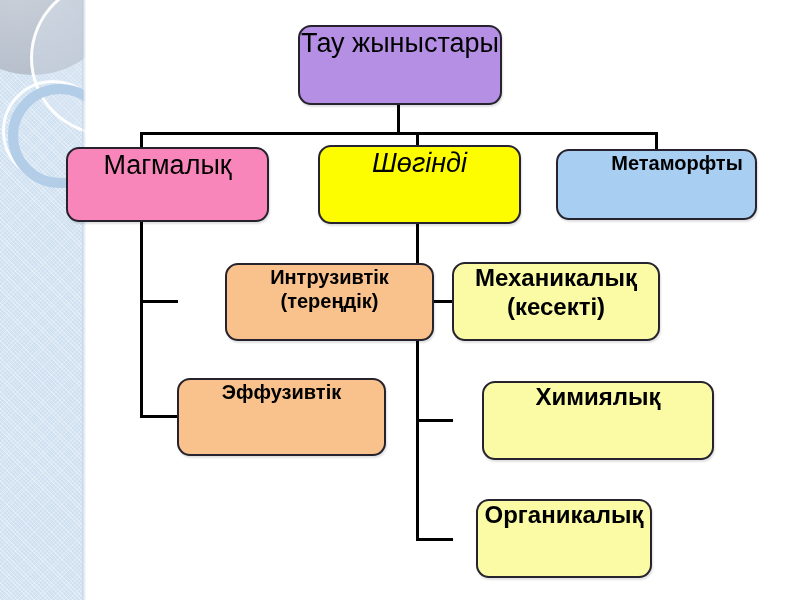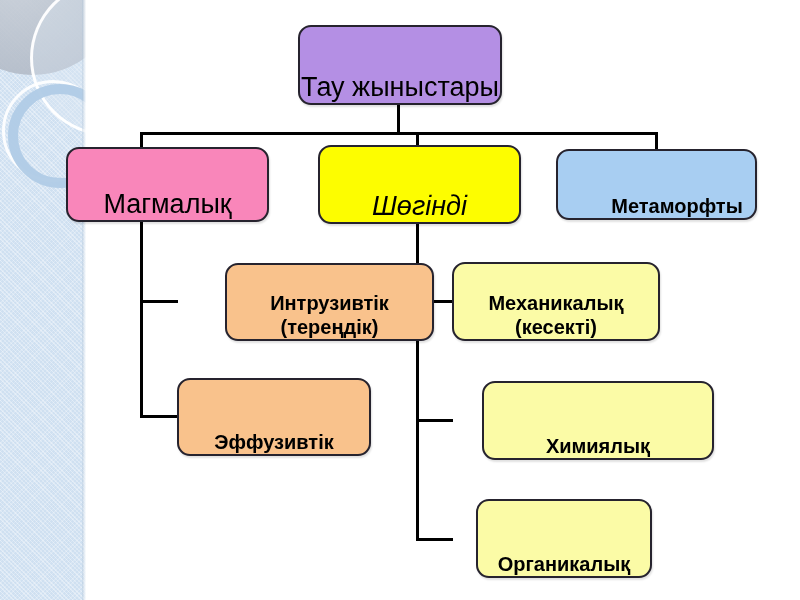--- a/index.html
+++ b/index.html
@@ -37,30 +37,30 @@
   .deco-ring-hi{
     left:2px;top:80px;width:96px;height:96px;
     border:3px solid rgba(255,255,255,.9);
   }
   
   .line{position:absolute;background:#000000;}
   
   .node{
     position:absolute;box-sizing:border-box;
     border:2px solid #26232e;border-radius:13px;
-    display:flex;flex-direction:column;align-items:center;justify-content:flex-end;
+    display:flex;flex-direction:column;align-items:center;justify-content:flex-start;
     text-align:center;line-height:1.2;
     box-shadow:1px 2px 2px rgba(0,0,0,.12);
   }
   .node-root      {background:#b48fe4;font-size:27px;}
   .node-magmatic  {background:#f986ba;font-size:27px;margin-left:24px;}
   .node-sediment  {background:#fdfd00;font-size:27px;}
   .node-metamorph {background:#a8cef2;font-size:20px;font-weight:700;}
   .node-orange    {background:#f9c28c;font-size:20px;font-weight:700;}
-  .node-pale      {background:#fbfba6;font-size:20px;font-weight:700;}
+  .node-pale      {background:#fbfba6;font-size:24px;font-weight:700;}
   .node .sub:empty{display:none;}
 </style>
 </head>
 <body>
 
 <div class="slide">
 
   <div class="sidebar">
     <div class="deco deco-gray"></div>
     <div class="deco deco-big-arc"></div>
@@ -97,21 +97,21 @@
 
   <div class="node node-metamorph" style="left:556px;top:149px;width:201px;height:71px;padding-left:41px;">
     <span>Метаморфты</span>
   </div>
 
   <div class="node node-orange" style="left:177px;top:263px;width:209px;height:78px;margin-left:48px;">
     <span class="main">Интрузивтік</span>
     <span class="sub">(тереңдік)</span>
   </div>
 
-  <div class="node node-orange" style="left:177px;top:378px;width:194px;height:78px;">
+  <div class="node node-orange" style="left:177px;top:378px;width:209px;height:78px;">
     <span class="main">Эффузивтік</span>
   </div>
 
   <div class="node node-pale" style="left:452px;top:262px;width:208px;height:79px;">
     <span class="main">Механикалық</span>
     <span class="sub">(кесекті)</span>
   </div>
 
   <div class="node node-pale" style="left:452px;top:381px;width:232px;height:79px;margin-left:30px;">
     <span class="main">Химиялық</span>

